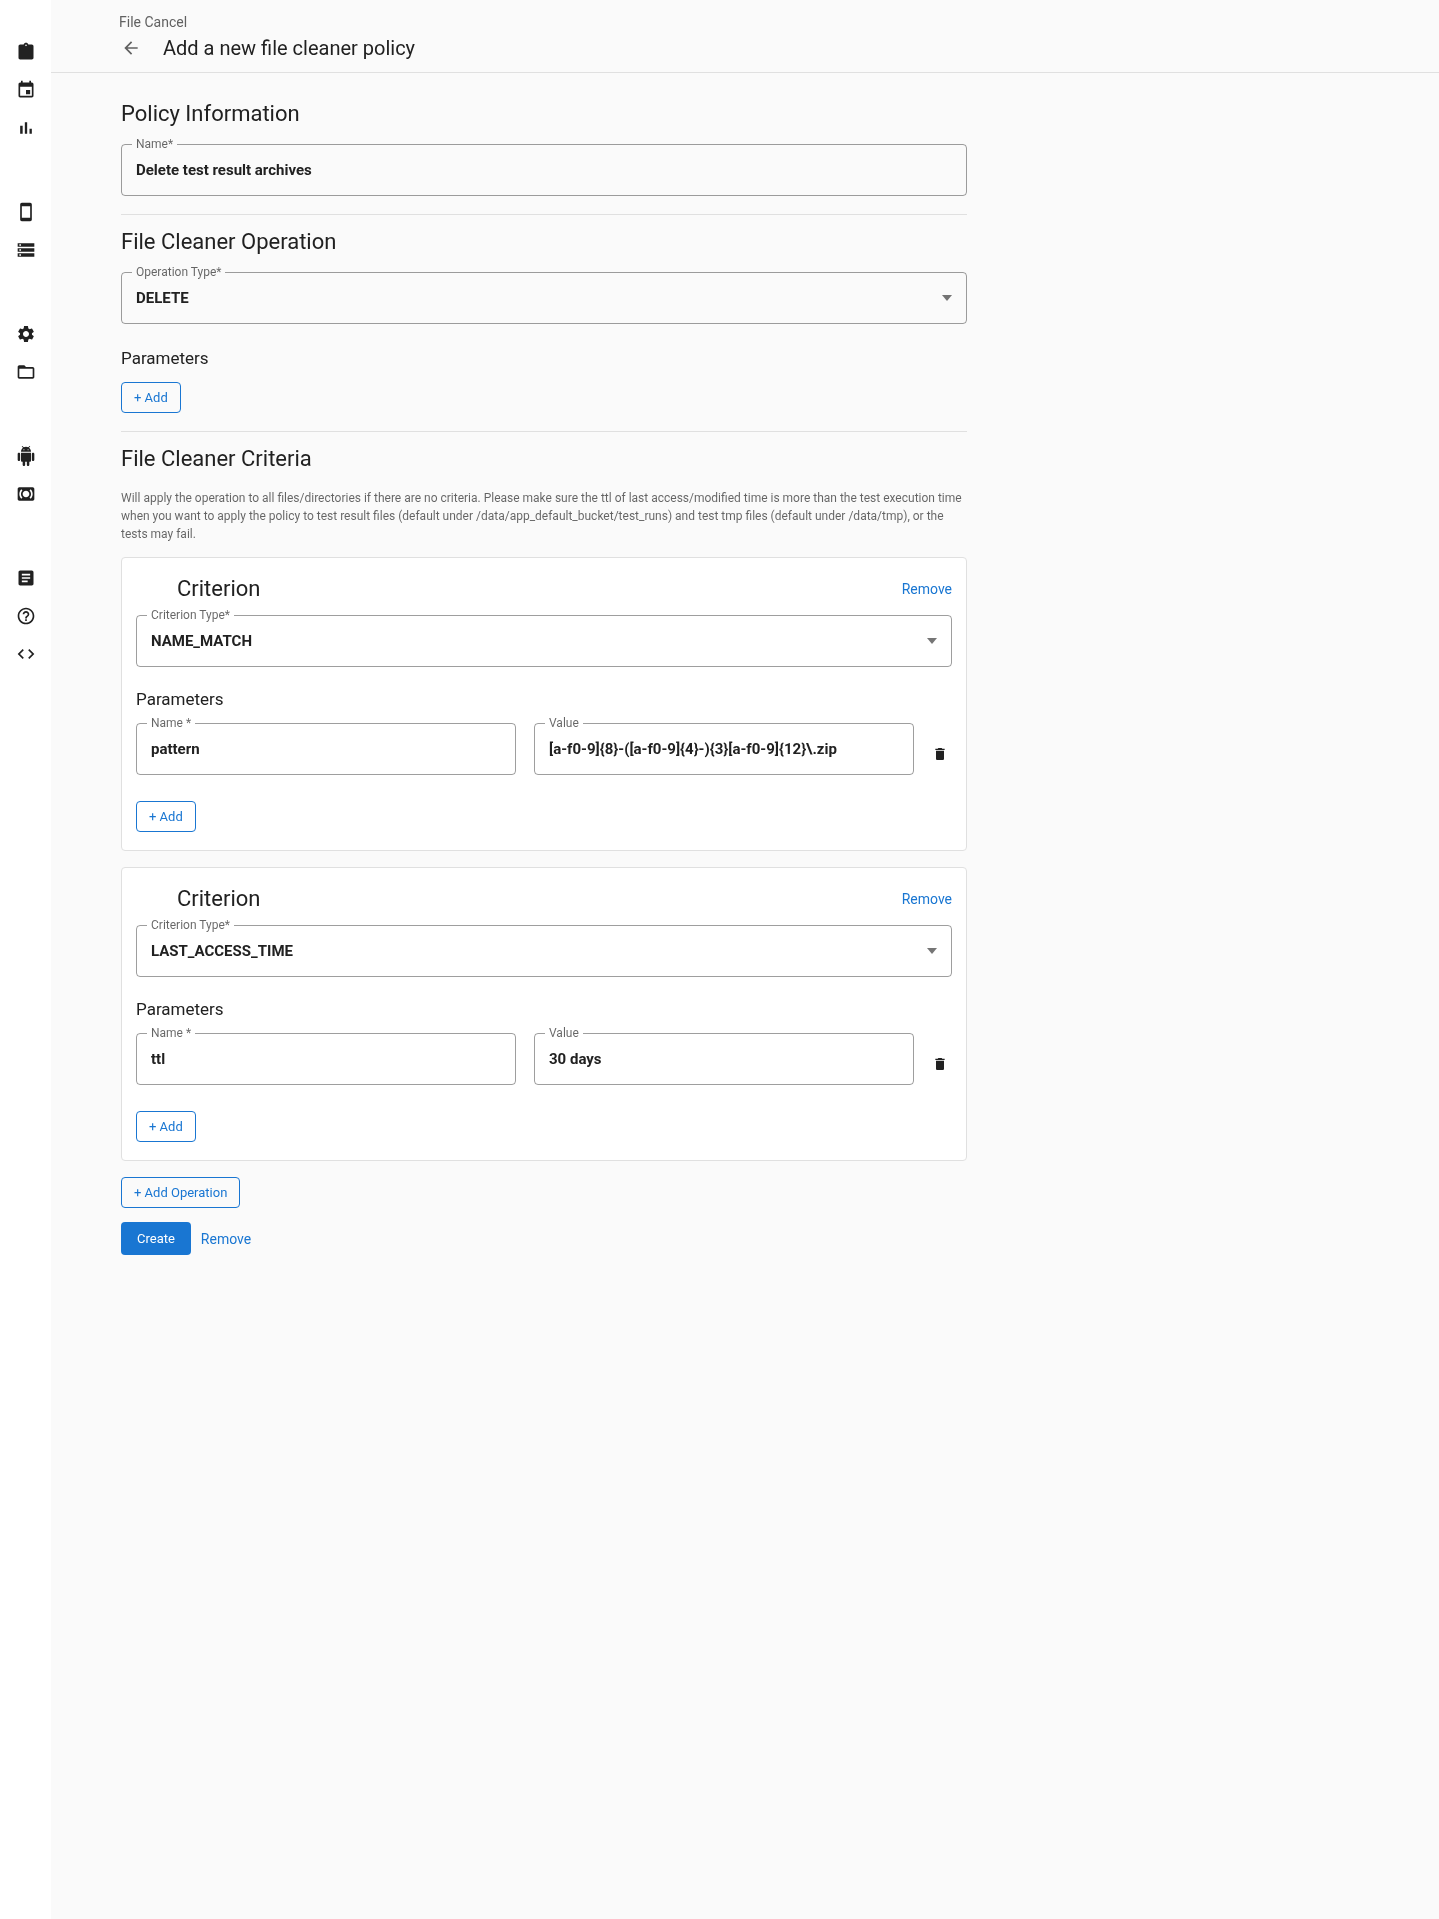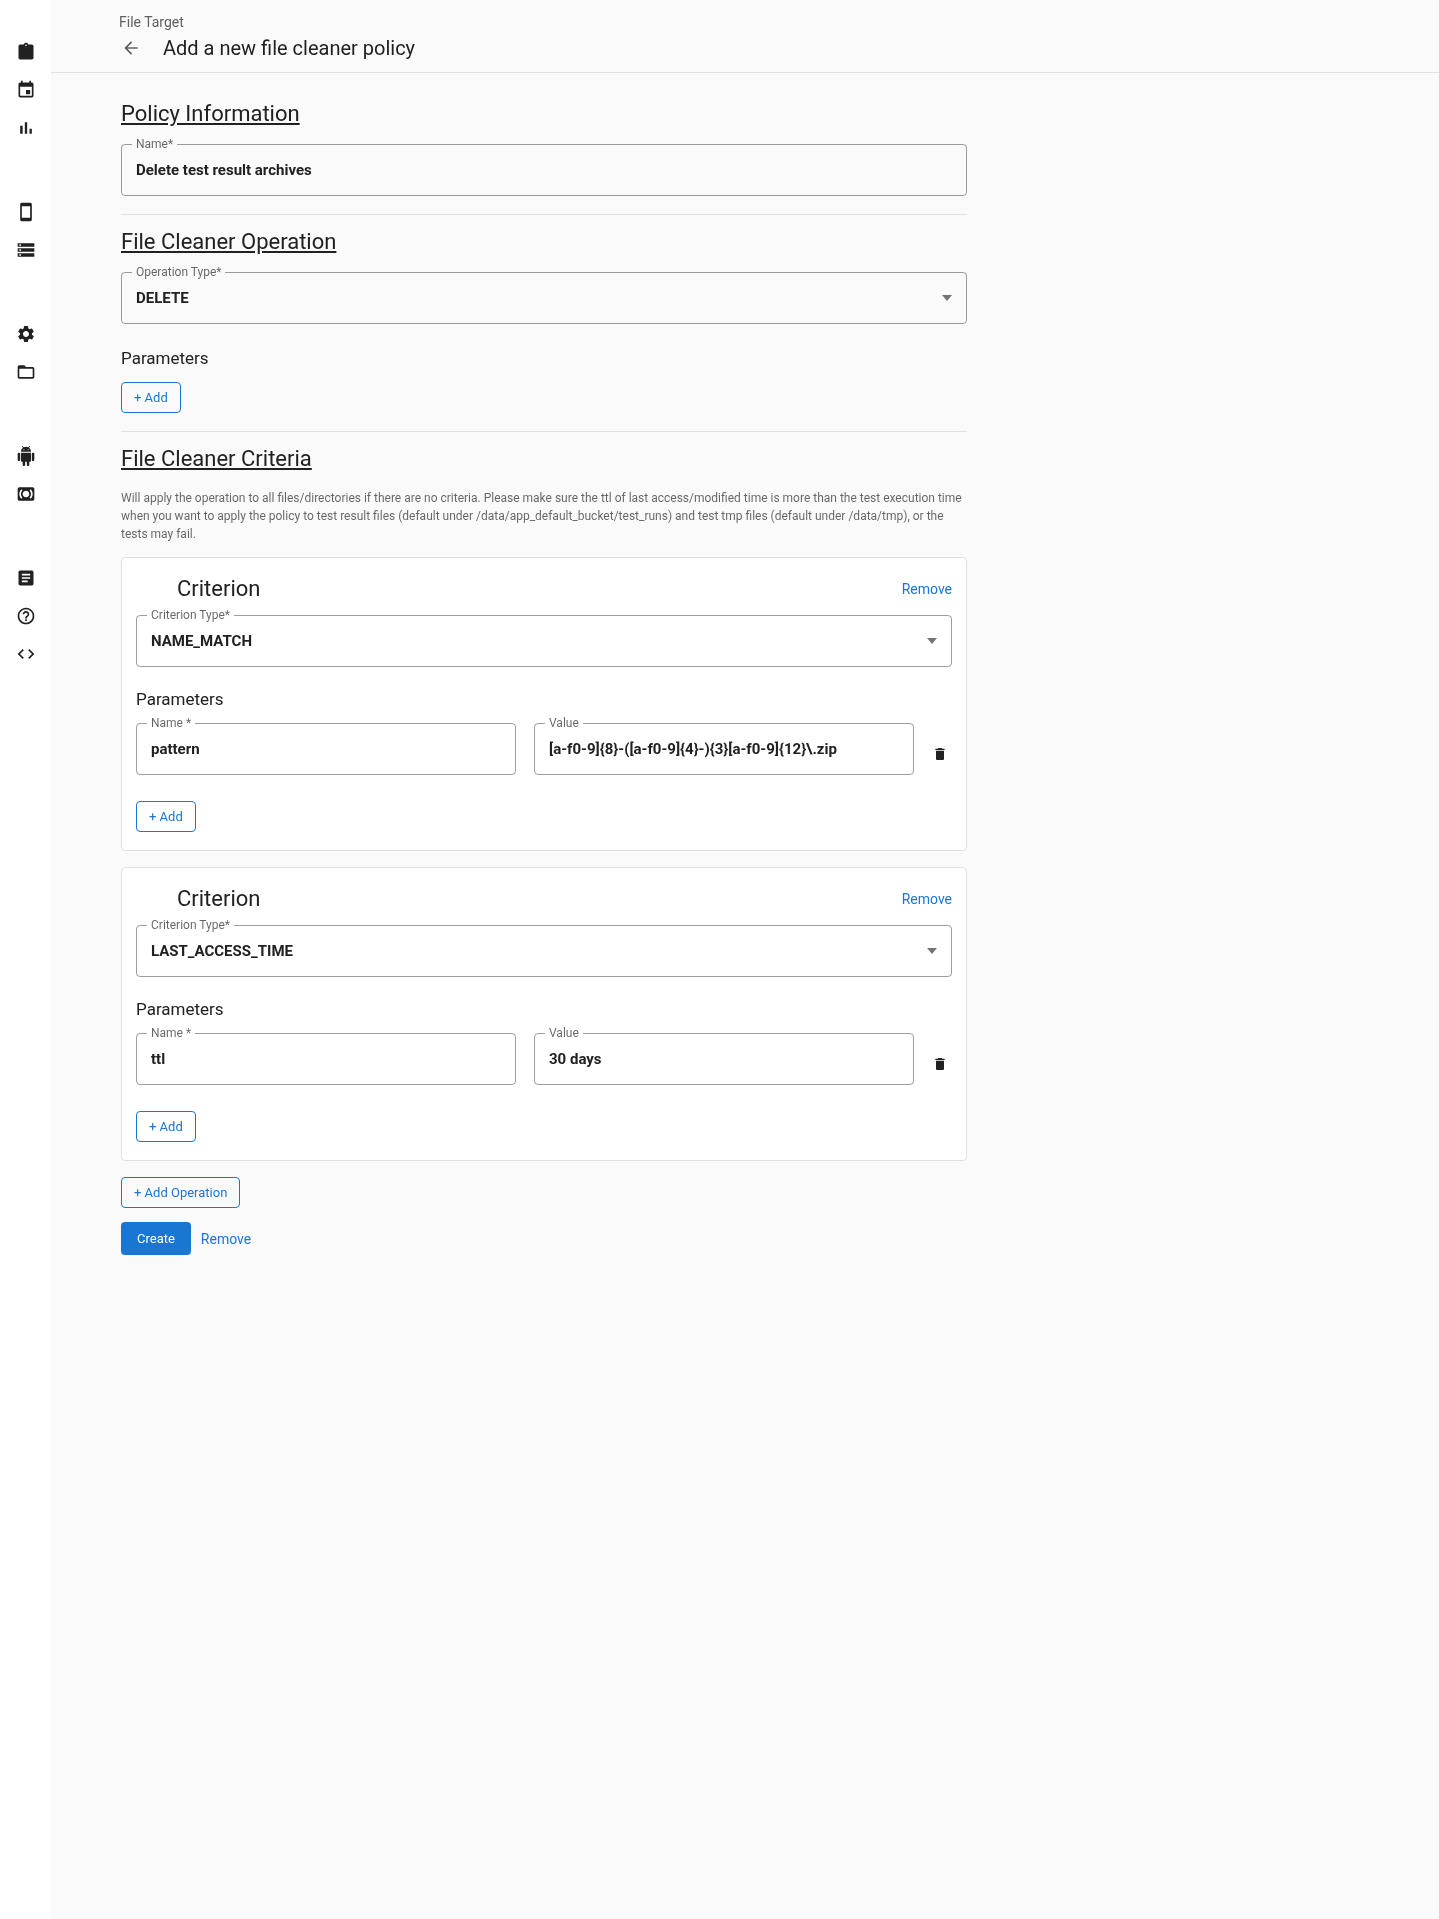--- a/index.html
+++ b/index.html
@@ -10,21 +10,21 @@
 .sidebar-item { width: 24px; height: 24px; display: flex; align-items: center; justify-content: center; cursor: pointer; }
 .sidebar-item svg { width: 20px; height: 20px; fill: #212121; }
 .main { flex: 1; display: flex; flex-direction: column; }
 .header { padding: 14px 0 0 68px; border-bottom: 1px solid #e0e0e0; background: #fafafa; }
 .breadcrumb { font-size: 14px; color: #616161; margin-bottom: 6px; }
 .title-row { display: flex; align-items: center; gap: 20px; padding-bottom: 12px; }
 .back-btn { width: 24px; height: 24px; display:flex; align-items:center; justify-content:center; cursor:pointer; }
 .back-btn svg { width: 20px; height: 20px; fill: #616161; }
 .page-title { font-size: 20px; font-weight: 400; color: #212121; }
 .content { padding: 20px 20px 40px 70px; max-width: 936px; width:100%; }
-.section-title { font-size: 22px; font-weight: 400; margin-bottom: 18px; margin-top: 8px; text-decoration: underline; }
+.section-title { font-size: 22px; font-weight: 400; margin-bottom: 18px; margin-top: 8px; }
 .form-field { position: relative; border: 1px solid rgba(0,0,0,0.38); border-radius: 4px; margin-bottom: 18px; background: transparent; }
 .form-field .label { position: absolute; top: -8px; left: 10px; background: #fafafa; padding: 0 4px; font-size: 12px; color: rgba(0,0,0,0.6); }
 .form-field input, .form-field .select-display { width: 100%; border: none; outline: none; background: transparent; padding: 16px 14px; font-size: 15px; color: #212121; font-family: inherit; font-weight: bold; }
 .form-field .select-display { display:flex; justify-content: space-between; align-items:center; cursor:pointer; }
 .form-field .select-display svg { width:10px; height:6px; fill: rgba(0,0,0,0.54); }
 .divider { border: none; border-top: 1px solid #e0e0e0; margin: 18px 0 14px; }
 .subsection-title { font-size: 17px; font-weight: 400; margin-bottom: 14px; }
 .add-btn, .outline-btn { border: 1px solid #1976d2; color: #1976d2; background: transparent; padding: 7px 12px; font-size: 13px; border-radius: 4px; cursor:pointer; font-family: inherit; }
 .criteria-desc { font-size: 12px; color: rgba(0,0,0,0.6); line-height: 1.5; margin-bottom: 14px; }
 .criterion-card { background: #fff; border: 1px solid #e0e0e0; border-radius: 4px; padding: 18px 14px 18px 14px; margin-bottom: 16px; }
@@ -112,21 +112,21 @@
       <div class="sidebar-item">
           <svg viewBox="0 0 24 24">
             <path d="M9.4 16.6L4.8 12l4.6-4.6L8 6l-6 6 6 6 1.4-1.4zm5.2 0l4.6-4.6-4.6-4.6L16 6l6 6-6 6-1.4-1.4z"></path>
           </svg>
         </div>
     </div>
   </nav>
 
   <div class="main">
     <div class="header">
-      <div class="breadcrumb">File Target</div>
+      <div class="breadcrumb">File Cancel</div>
       <div class="title-row">
         <div class="back-btn">
             <svg viewBox="0 0 24 24">
               <path d="M20 11H7.83l5.59-5.59L12 4l-8 8 8 8 1.41-1.41L7.83 13H20v-2z"></path>
             </svg>
           </div>
         <div class="page-title">Add a new file cleaner policy</div>
       </div>
     </div>
 

